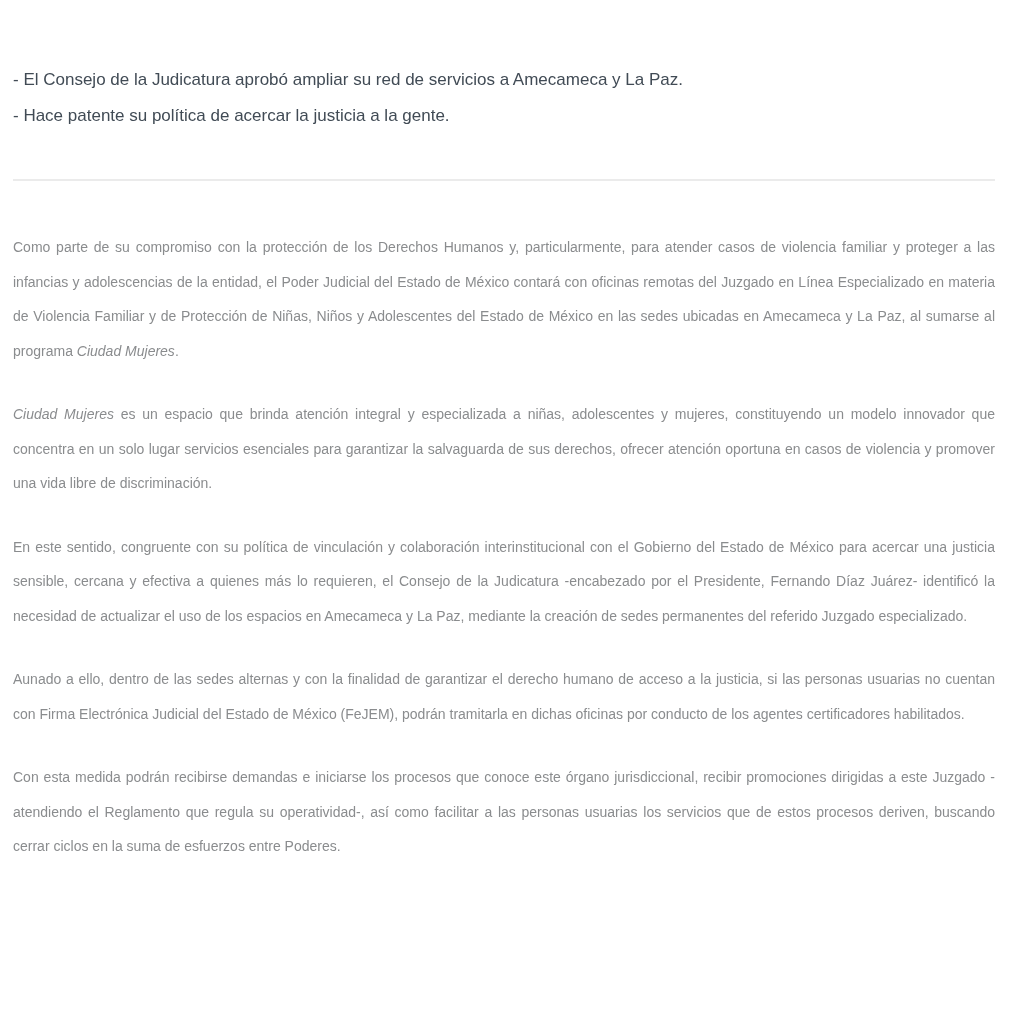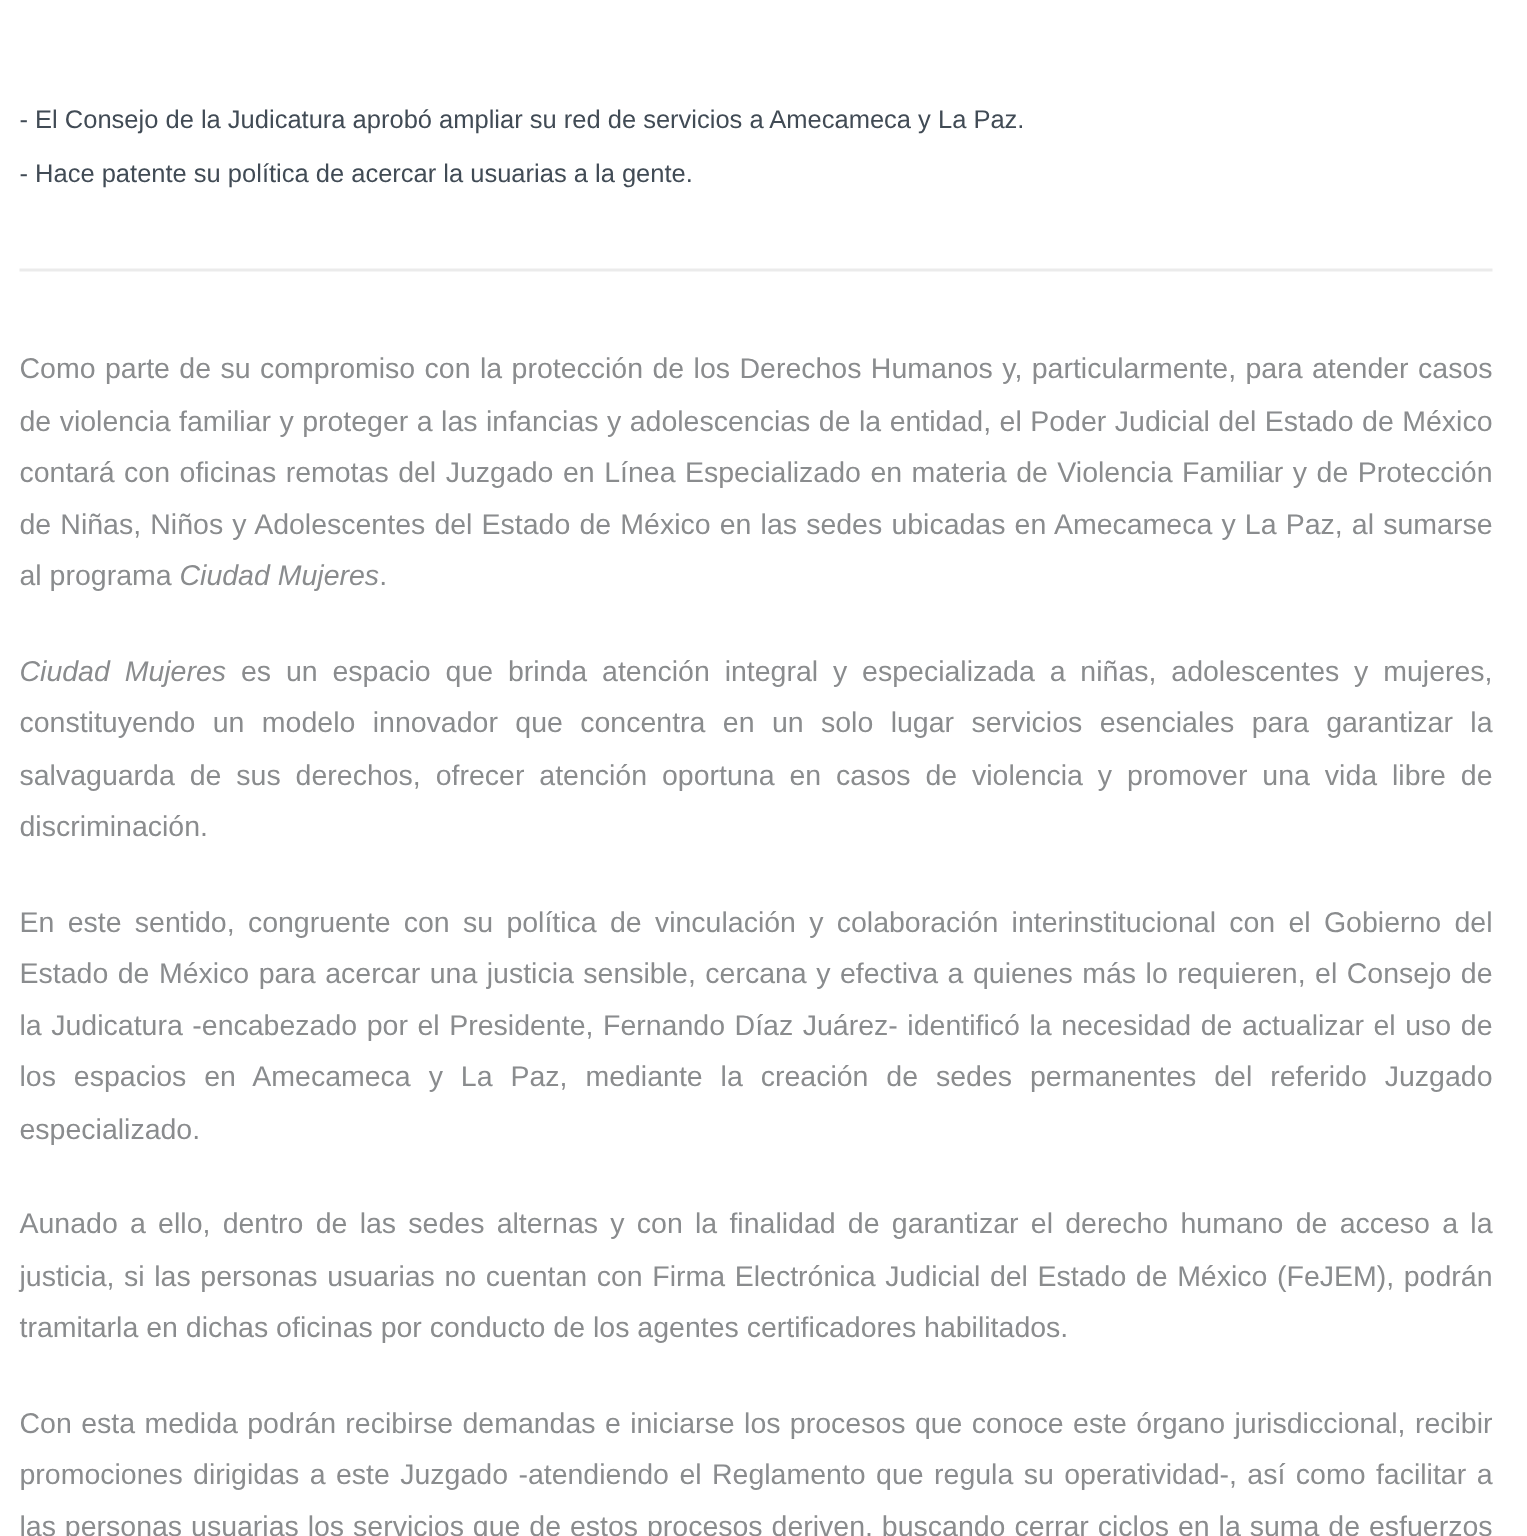--- a/index.html
+++ b/index.html
@@ -34,39 +34,39 @@
     border-top: 2px solid #ebebeb;
     margin: 45px 0 0 0;
     width: 982px;
   }
   .article {
     margin-top: 49px;
   }
   .body-par {
     margin: 0 0 29px 0;
     color: #8a8c8e;
-    font-size: 19px;
+    font-size: 14px;
     line-height: 34.5px;
     text-align: justify;
     text-justify: inter-word;
   }
   .body-par:last-child {
     margin-bottom: 0;
   }
   .italic {
     font-style: italic;
   }
 </style>
 </head>
 <body>
 
 <div class="page">
   <div class="summary">
     <p class="summary-line">- El Consejo de la Judicatura aprobó ampliar su red de servicios a Amecameca y La Paz.</p>
-    <p class="summary-line">- Hace patente su política de acercar la usuarias a la gente.</p>
+    <p class="summary-line">- Hace patente su política de acercar la justicia a la gente.</p>
   </div>
   <hr class="divider">
   <div class="article" id="article-body">
       <p class="body-par"><span>Como parte de su compromiso con la protección de los Derechos Humanos y, particularmente, para atender casos de violencia familiar y proteger a las infancias y adolescencias de la entidad, el Poder Judicial del Estado de México contará con oficinas remotas del Juzgado en Línea Especializado en materia de Violencia Familiar y de Protección de Niñas, Niños y Adolescentes del Estado de México en las sedes ubicadas en Amecameca y La Paz, al sumarse al programa </span><span class="italic">Ciudad Mujeres</span><span>.</span></p>
       <p class="body-par"><span class="italic">Ciudad Mujeres</span><span> es un espacio que brinda atención integral y especializada a niñas, adolescentes y mujeres, constituyendo un modelo innovador que concentra en un solo lugar servicios esenciales para garantizar la salvaguarda de sus derechos, ofrecer atención oportuna en casos de violencia y promover una vida libre de discriminación.</span></p>
       <p class="body-par"><span>En este sentido, congruente con su política de vinculación y colaboración interinstitucional con el Gobierno del Estado de México para acercar una justicia sensible, cercana y efectiva a quienes más lo requieren, el Consejo de la Judicatura -encabezado por el Presidente, Fernando Díaz Juárez- identificó la necesidad de actualizar el uso de los espacios en Amecameca y La Paz, mediante la creación de sedes permanentes del referido Juzgado especializado.</span></p>
       <p class="body-par"><span>Aunado a ello, dentro de las sedes alternas y con la finalidad de garantizar el derecho humano de acceso a la justicia, si las personas usuarias no cuentan con Firma Electrónica Judicial del Estado de México (FeJEM), podrán tramitarla en dichas oficinas por conducto de los agentes certificadores habilitados.</span></p>
       <p class="body-par"><span>Con esta medida podrán recibirse demandas e iniciarse los procesos que conoce este órgano jurisdiccional, recibir promociones dirigidas a este Juzgado -atendiendo el Reglamento que regula su operatividad-, así como facilitar a las personas usuarias los servicios que de estos procesos deriven, buscando cerrar ciclos en la suma de esfuerzos entre Poderes.</span></p>
     </div>
 </div>

